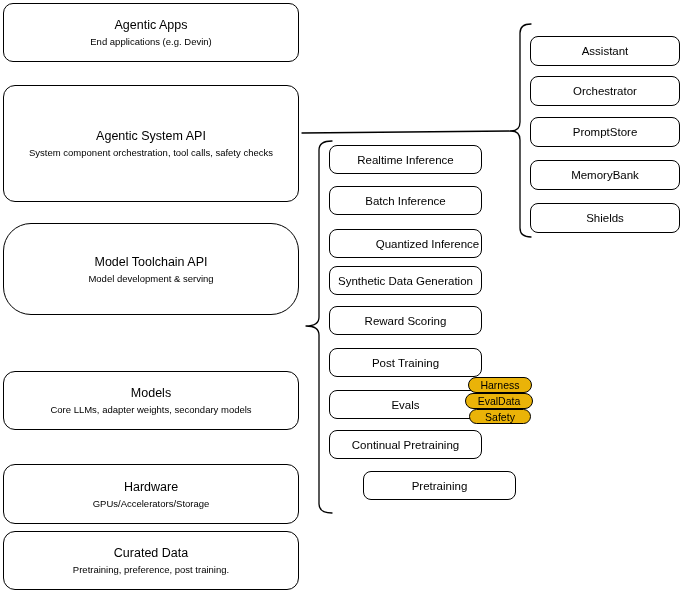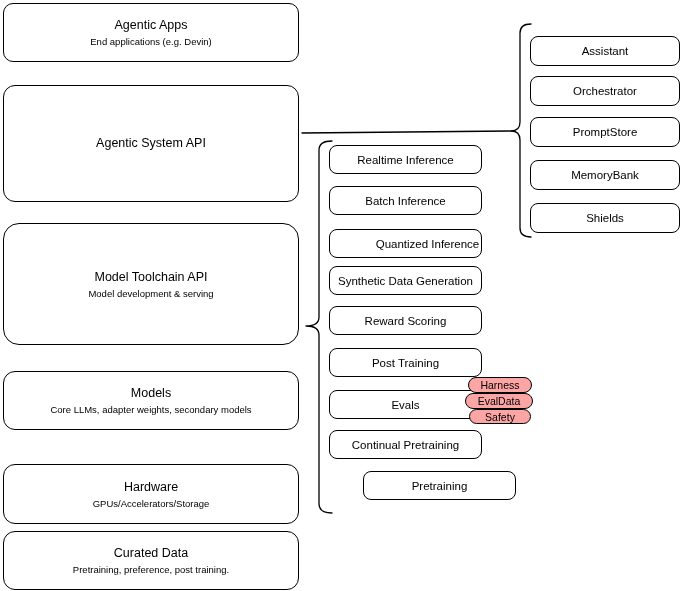--- a/index.html
+++ b/index.html
@@ -11,41 +11,42 @@
     position:absolute;background:#fff;border:1.3px solid #000;box-sizing:border-box;
     display:flex;flex-direction:column;align-items:center;justify-content:center;
     text-align:center;
   }
   .lbox{left:3px;width:296px;z-index:1;}
   .ltitle{font-size:12.5px;line-height:15px;white-space:nowrap;}
   .lsub{font-size:9.5px;line-height:11px;margin-top:3px;white-space:nowrap;}
   .mbox{left:329px;width:153px;height:29px;border-radius:8px;font-size:11.5px;z-index:1;white-space:nowrap;}
   .rbox{left:530px;width:150px;height:30px;border-radius:8px;font-size:11.5px;z-index:1;white-space:nowrap;}
   .oval{
-    position:absolute;background:#fca5a5;border:1.2px solid #000;box-sizing:border-box;
+    position:absolute;background:#eab308;border:1.2px solid #000;box-sizing:border-box;
     border-radius:12px;display:flex;align-items:center;justify-content:center;
     font-size:10.5px;z-index:3;white-space:nowrap;
   }
   .overlay{position:absolute;left:0;top:0;z-index:2;pointer-events:none;}
 </style>
 </head>
 <body>
 
 <div class="canvas">
 
   <div class="box lbox" style="top:3px;height:59px;border-radius:10px;">
     <div class="ltitle">Agentic Apps</div>
     <div class="lsub">End applications (e.g. Devin)</div>
   </div>
 
   <div class="box lbox" style="top:85px;height:117px;border-radius:12px;">
     <div class="ltitle">Agentic System API</div>
+    <div class="lsub">System component orchestration, tool calls, safety checks</div>
   </div>
 
-  <div class="box lbox" style="top:223px;height:122px;border-radius:16px;">
+  <div class="box lbox" style="top:223px;height:92px;border-radius:28px;">
     <div class="ltitle">Model Toolchain API</div>
     <div class="lsub">Model development &amp; serving</div>
   </div>
 
   <div class="box lbox" style="top:371px;height:59px;border-radius:12px;">
     <div class="ltitle">Models</div>
     <div class="lsub">Core LLMs, adapter weights, secondary models</div>
   </div>
 
   <div class="box lbox" style="top:464px;height:60px;border-radius:12px;">

